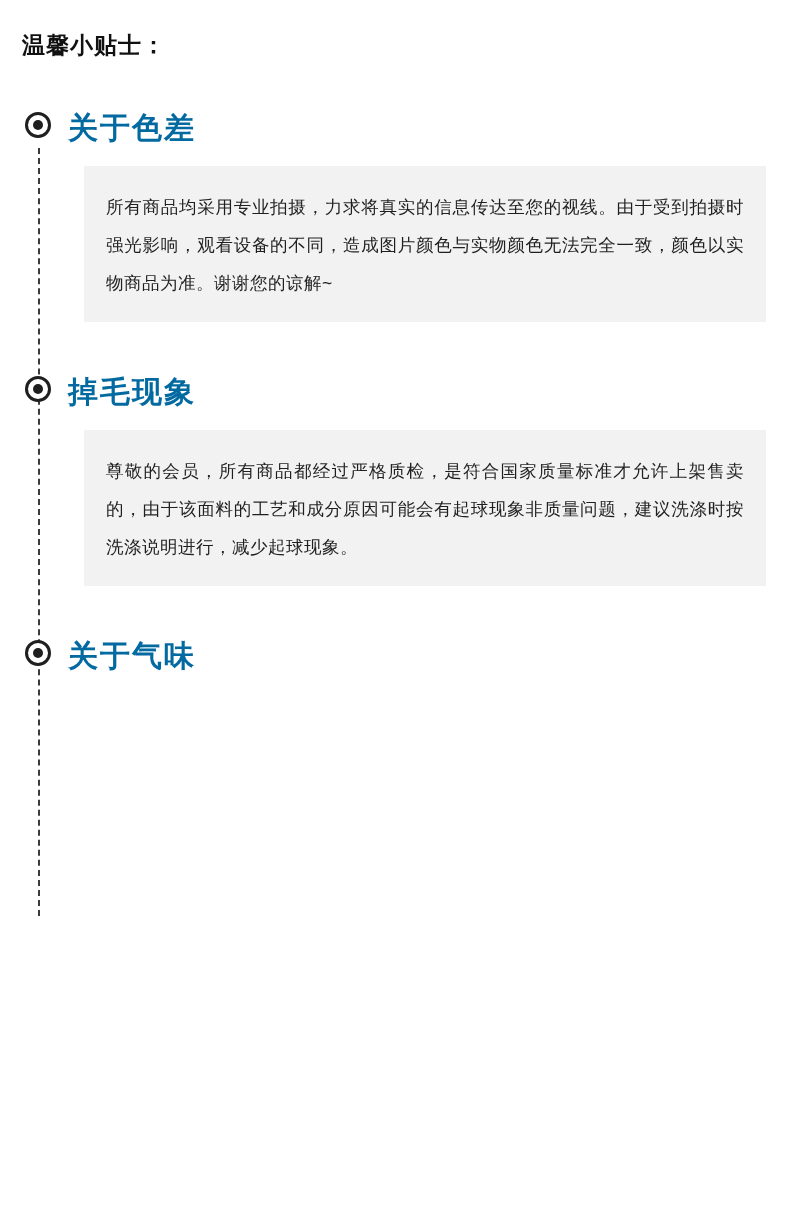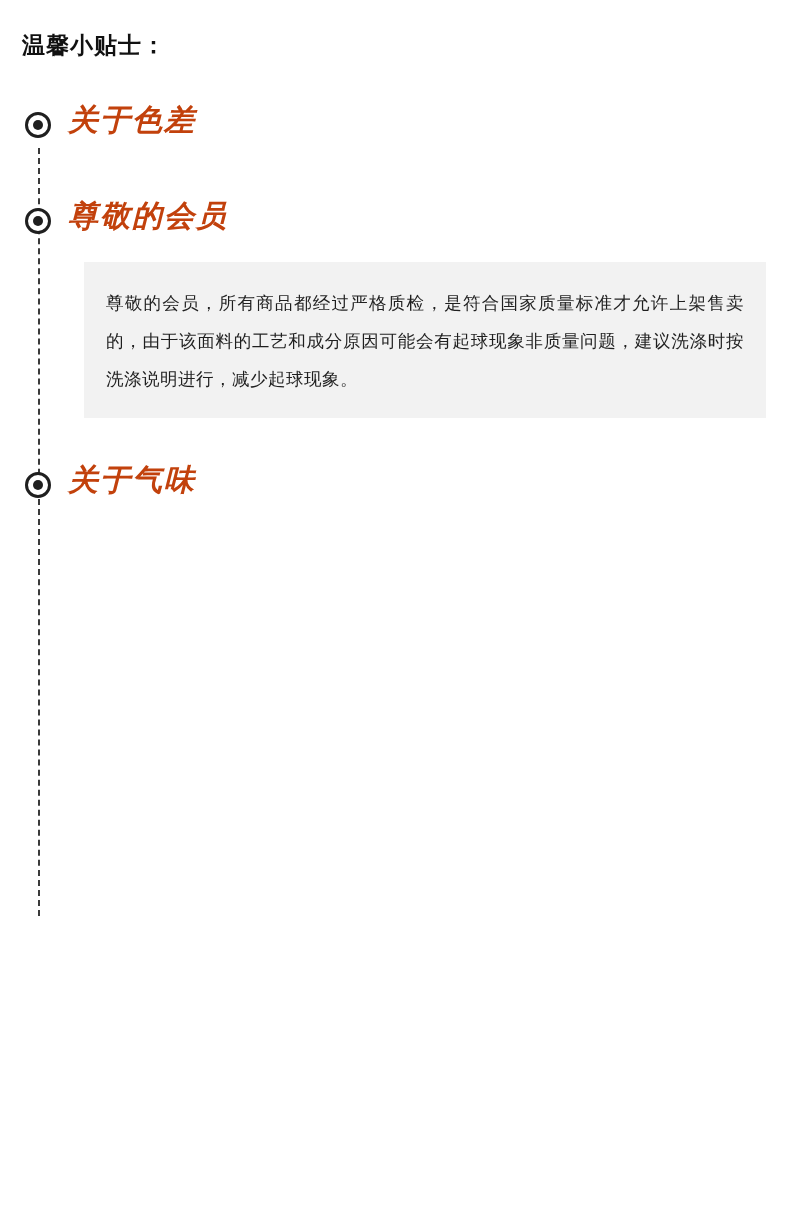--- a/index.html
+++ b/index.html
@@ -70,27 +70,26 @@
     left: 5px;
     top: 5px;
     width: 10px;
     height: 10px;
     background: #1f1f1f;
     border-radius: 50%;
   }
   .sec-title {
     position: absolute;
     left: 68px;
-    top: 0;
+    top: 8px;
     font-size: 30px;
     font-weight: bold;
     letter-spacing: 2px;
-    color: #c2410c;
+    color: #0369a1;
     line-height: 44px;
-    font-style: italic;
   }
   .sec-body {
     margin-left: 84px;
     margin-right: 24px;
     background: #f2f2f2;
     padding: 22px 22px 20px 22px;
     font-size: 17.5px;
     line-height: 38px;
     color: #1f1f1f;
     letter-spacing: 0.5px;
@@ -113,28 +112,29 @@
 
   <div class="timeline"></div>
 
   <div class="sections">
 
     <div class="section sec-1">
       <div class="sec-head">
         <span class="bullet-icon"></span>
         <span class="sec-title">关于色差</span>
       </div>
+      <div class="sec-body">所有商品均采用专业拍摄，力求将真实的信息传达至您的视线。由于受到拍摄时强光影响，观看设备的不同，造成图片颜色与实物颜色无法完全一致，颜色以实物商品为准。谢谢您的谅解~</div>
     </div>
 
     <div class="spacer-1"></div>
 
     <div class="section sec-2">
       <div class="sec-head">
         <span class="bullet-icon"></span>
-        <span class="sec-title">尊敬的会员</span>
+        <span class="sec-title">掉毛现象</span>
       </div>
       <div class="sec-body">尊敬的会员，所有商品都经过严格质检，是符合国家质量标准才允许上架售卖的，由于该面料的工艺和成分原因可能会有起球现象非质量问题，建议洗涤时按洗涤说明进行，减少起球现象。</div>
     </div>
 
     <div class="spacer-2"></div>
 
     <div class="section sec-3">
       <div class="sec-head">
         <span class="bullet-icon"></span>
         <span class="sec-title">关于气味</span>

